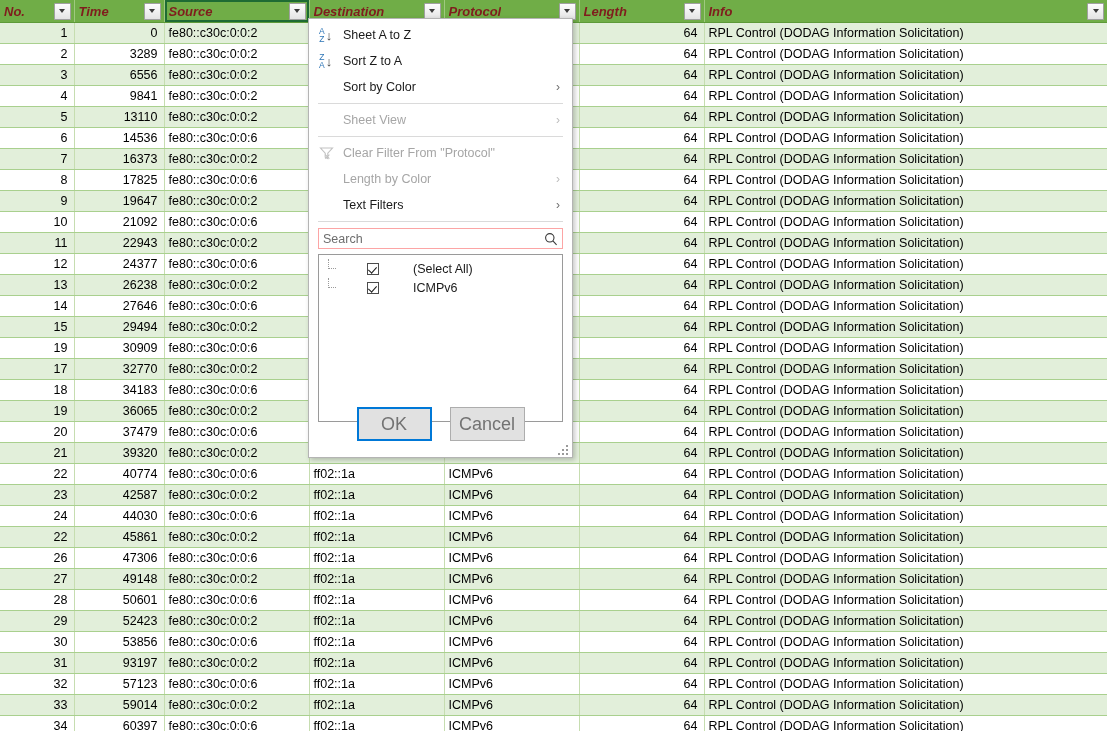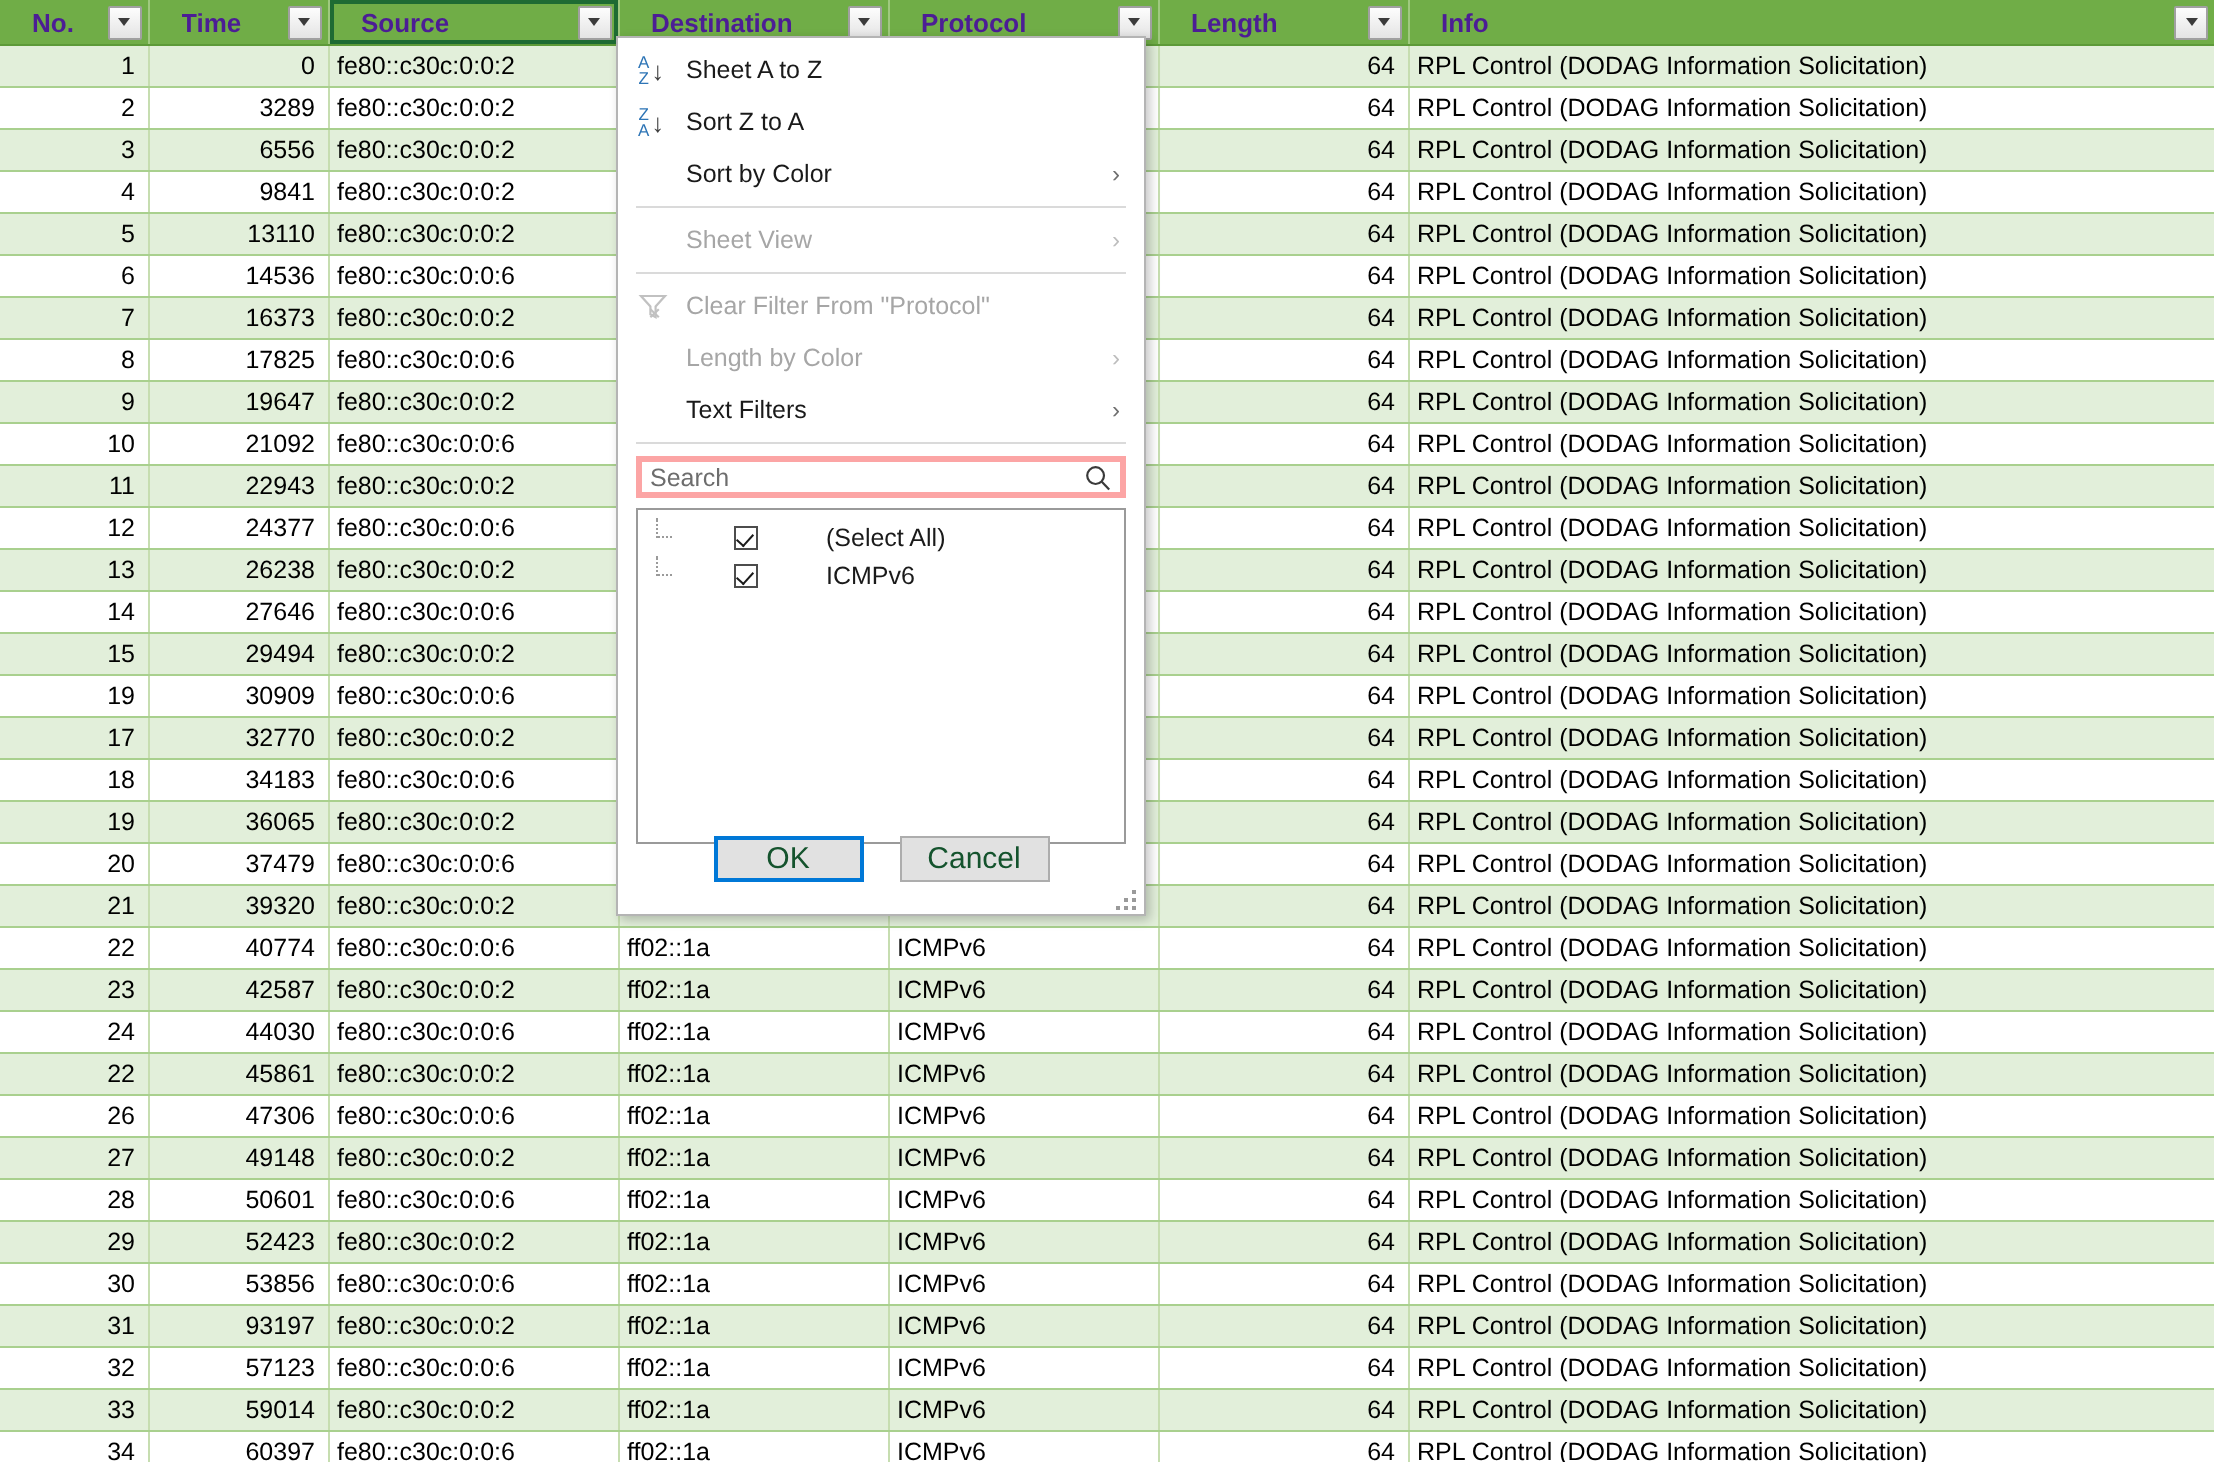--- a/index.html
+++ b/index.html
@@ -37,31 +37,32 @@
   col.c-time { width: 90px;  }
   col.c-src  { width: 145px; }
   col.c-dst  { width: 135px; }
   col.c-prot { width: 135px; }
   col.c-len  { width: 125px; }
   col.c-info { width: 403px; }
 
   thead th {
     height: 22px;
     background: #70ad47;
-    color: #4c1d95;
+    color: #7f1d1d;
     font-weight: bold;
     font-size: 13px;
     text-align: left;
-    padding: 0 3px 0 16px;
+    padding: 0 3px 0 4px;
     border-right: 1px solid #9fc97f;
     border-bottom: 1px solid #5d9a38;
     vertical-align: middle;
     position: relative;
     white-space: nowrap;
     overflow: hidden;
+    font-style: italic;
   }
   thead th:last-child { border-right: none; }
 
   .hdr-inner {
     display: flex;
     align-items: center;
     justify-content: space-between;
     height: 22px;
   }
   .hdr-label { overflow: hidden; text-overflow: clip; white-space: nowrap; }
@@ -189,21 +190,21 @@
     line-height: 11px;
     margin-left: 0px;
   }
 
   .funnel-x { opacity: 0.55; }
 
   
   .search-wrap {
     margin: 6px 9px 0 9px;
     height: 21px;
-    border: 3px solid #fca5a5;
+    border: 1px solid #fca5a5;
     background: #ffffff;
     display: flex;
     align-items: center;
     box-sizing: border-box;
   }
   .search-wrap input {
     border: none;
     outline: none;
     flex: 1 1 auto;
     font-family: "Liberation Sans", sans-serif;
@@ -278,26 +279,26 @@
   .btn-row {
     position: absolute;
     left: 0; right: 0;
     bottom: 16px;
     display: flex;
     justify-content: center;
     gap: 18px;
   }
   .btn {
     width: 75px;
-    height: 23px;
+    height: 34px;
     background: #e1e1e1;
     border: 1px solid #adadad;
     font-family: "Liberation Sans", sans-serif;
-    font-size: 15px;
-    color: #14532d;
+    font-size: 18px;
+    color: #737373;
     display: flex;
     align-items: center;
     justify-content: center;
     box-sizing: border-box;
     cursor: default;
   }
   .btn.primary {
     border: 2px solid #0078d7;
   }
 

